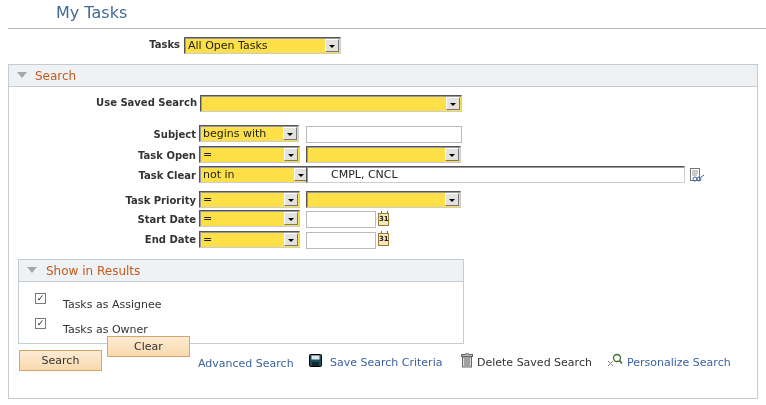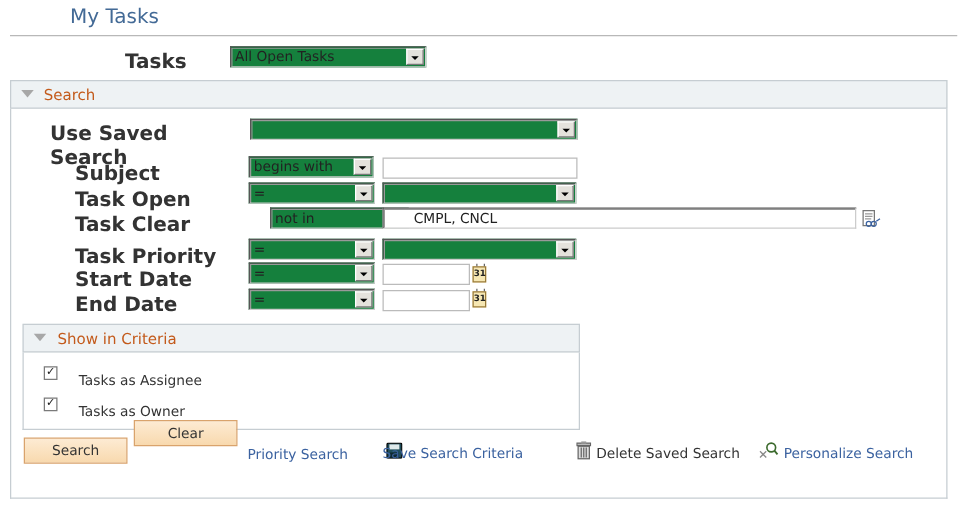--- a/index.html
+++ b/index.html
@@ -5,23 +5,23 @@
   * { box-sizing: border-box; }
   html, body { margin: 0; padding: 0; }
   body {
     width: 766px; height: 405px; background: #ffffff; position: relative;
     font-family: "DejaVu Sans", "Liberation Sans", sans-serif; font-size: 11px; color: #333;
     overflow: hidden;
   }
   .abs { position: absolute; }
   .page-title { left: 8px; top: 3px; font-size: 16px; color: #436a96; font-weight: normal; margin-left: 48px; }
   .title-rule { left: 8px; top: 28px; width: 758px; height: 1px; background: #b8b8b8; }
-  .lbl { font-weight: bold; color: #333; font-size: 16px; text-align: left; }
+  .lbl { font-weight: bold; color: #333; font-size: 10px; text-align: right; }
   .select {
-    background: #15803d; border: 1px solid #555; border-right-color: #ccc; border-bottom-color: #ccc;
+    background: #fde047; border: 1px solid #555; border-right-color: #ccc; border-bottom-color: #ccc;
     height: 17px; font-size: 11px; color: #222; padding: 1px 0 0 3px; white-space: nowrap; overflow: hidden;
     box-shadow: inset 1px 1px 0 #999;
   }
   .select .dd {
     position: absolute; right: 1px; top: 1px; width: 14px; height: 13px; background: #e4e2dc;
     border: 1px solid #fff; border-right-color: #777; border-bottom-color: #777;
   }
   .select .dd::after {
     content: ""; position: absolute; left: 3px; top: 5px; border-left: 3px solid transparent;
     border-right: 3px solid transparent; border-top: 3px solid #000;
@@ -89,21 +89,21 @@
 <div class="abs select" style="left:199px; top:146px; width:101px;">
   <span>=</span>
   <span class="dd"></span>
 </div>
 <div class="abs select" style="left:306px; top:146px; width:155px;">
   <span></span>
   <span class="dd"></span>
 </div>
 
 <div class="abs lbl" style="left:60px; top:170px; width:136px;">Task Clear</div>
-<div class="abs select" style="left:216px; top:166px; width:111px;">
+<div class="abs select" style="left:199px; top:166px; width:111px;">
   <span>not in</span>
   <span class="dd"></span>
 </div>
 <div class="abs textin dark" style="left:306px; top:166px; width:379px;">CMPL, CNCL</div>
 <div class="abs" style="left:689px; top:167px; width:16px; height:16px;">
   <svg width="16" height="16" viewBox="0 0 16 16">
       <rect x="1.5" y="1.5" width="9" height="12" fill="#fff" stroke="#777"></rect>
       <line x1="3" y1="4" x2="9" y2="4" stroke="#999"></line>
       <line x1="3" y1="6" x2="9" y2="6" stroke="#999"></line>
       <line x1="3" y1="8" x2="8" y2="8" stroke="#999"></line>
@@ -134,41 +134,41 @@
 <div class="abs lbl" style="left:60px; top:234px; width:136px;">End Date</div>
 <div class="abs select" style="left:199px; top:231px; width:101px;">
   <span>=</span>
   <span class="dd"></span>
 </div>
 <div class="abs textin" style="left:306px; top:232px; width:70px;"></div>
 <div class="abs cal" style="left:378px; top:233px;">31</div>
 
 <div class="abs section-hdr" style="left:18px; top:259px; width:446px;">
   <span class="tri"></span>
-  <span class="txt" style="left:27px;">Show in Criteria</span>
+  <span class="txt" style="left:27px;">Show in Results</span>
 </div>
 <div class="abs box-border" style="left:18px; top:282px; width:446px; height:62px;"></div>
 
 <div class="abs cb" style="left:35px; top:293px;">✓</div>
 <div class="abs" style="left:63px; top:298px; font-size:11px; color:#333;">Tasks as Assignee</div>
 <div class="abs cb" style="left:35px; top:318px;">✓</div>
 <div class="abs" style="left:63px; top:323px; font-size:11px; color:#333;">Tasks as Owner</div>
 
 <div class="abs btn" style="left:19px; top:350px; width:83px;">Search</div>
 <div class="abs btn" style="left:107px; top:336px; width:83px;">Clear</div>
-<div class="abs link" style="left:198px; top:357px;">Priority Search</div>
+<div class="abs link" style="left:198px; top:357px;">Advanced Search</div>
 
 <div class="abs" style="left:309px; top:354px; width:13px; height:13px;">
   <svg width="13" height="13" viewBox="0 0 13 13">
       <rect x="0.5" y="0.5" width="12" height="12" rx="1" fill="#1f4d5a" stroke="#000"></rect>
       <rect x="2.5" y="1.5" width="8" height="4" fill="#dfe9ea"></rect>
       <rect x="3" y="8" width="7" height="4" fill="#0f2a32"></rect>
     </svg>
 </div>
-<div class="abs link" style="left:306px; top:356px;">Save Search Criteria</div>
+<div class="abs link" style="left:330px; top:356px;">Save Search Criteria</div>
 
 <div class="abs" style="left:461px; top:353px; width:12px; height:15px;">
   <svg width="12" height="15" viewBox="0 0 12 15">
       <rect x="0.5" y="1.5" width="11" height="2" fill="#bbb" stroke="#666"></rect>
       <rect x="4" y="0" width="4" height="2" fill="#999"></rect>
       <rect x="1.5" y="4" width="9" height="10" fill="#ddd" stroke="#666"></rect>
       <line x1="4" y1="5" x2="4" y2="13" stroke="#666"></line>
       <line x1="6" y1="5" x2="6" y2="13" stroke="#666"></line>
       <line x1="8" y1="5" x2="8" y2="13" stroke="#666"></line>
     </svg>

